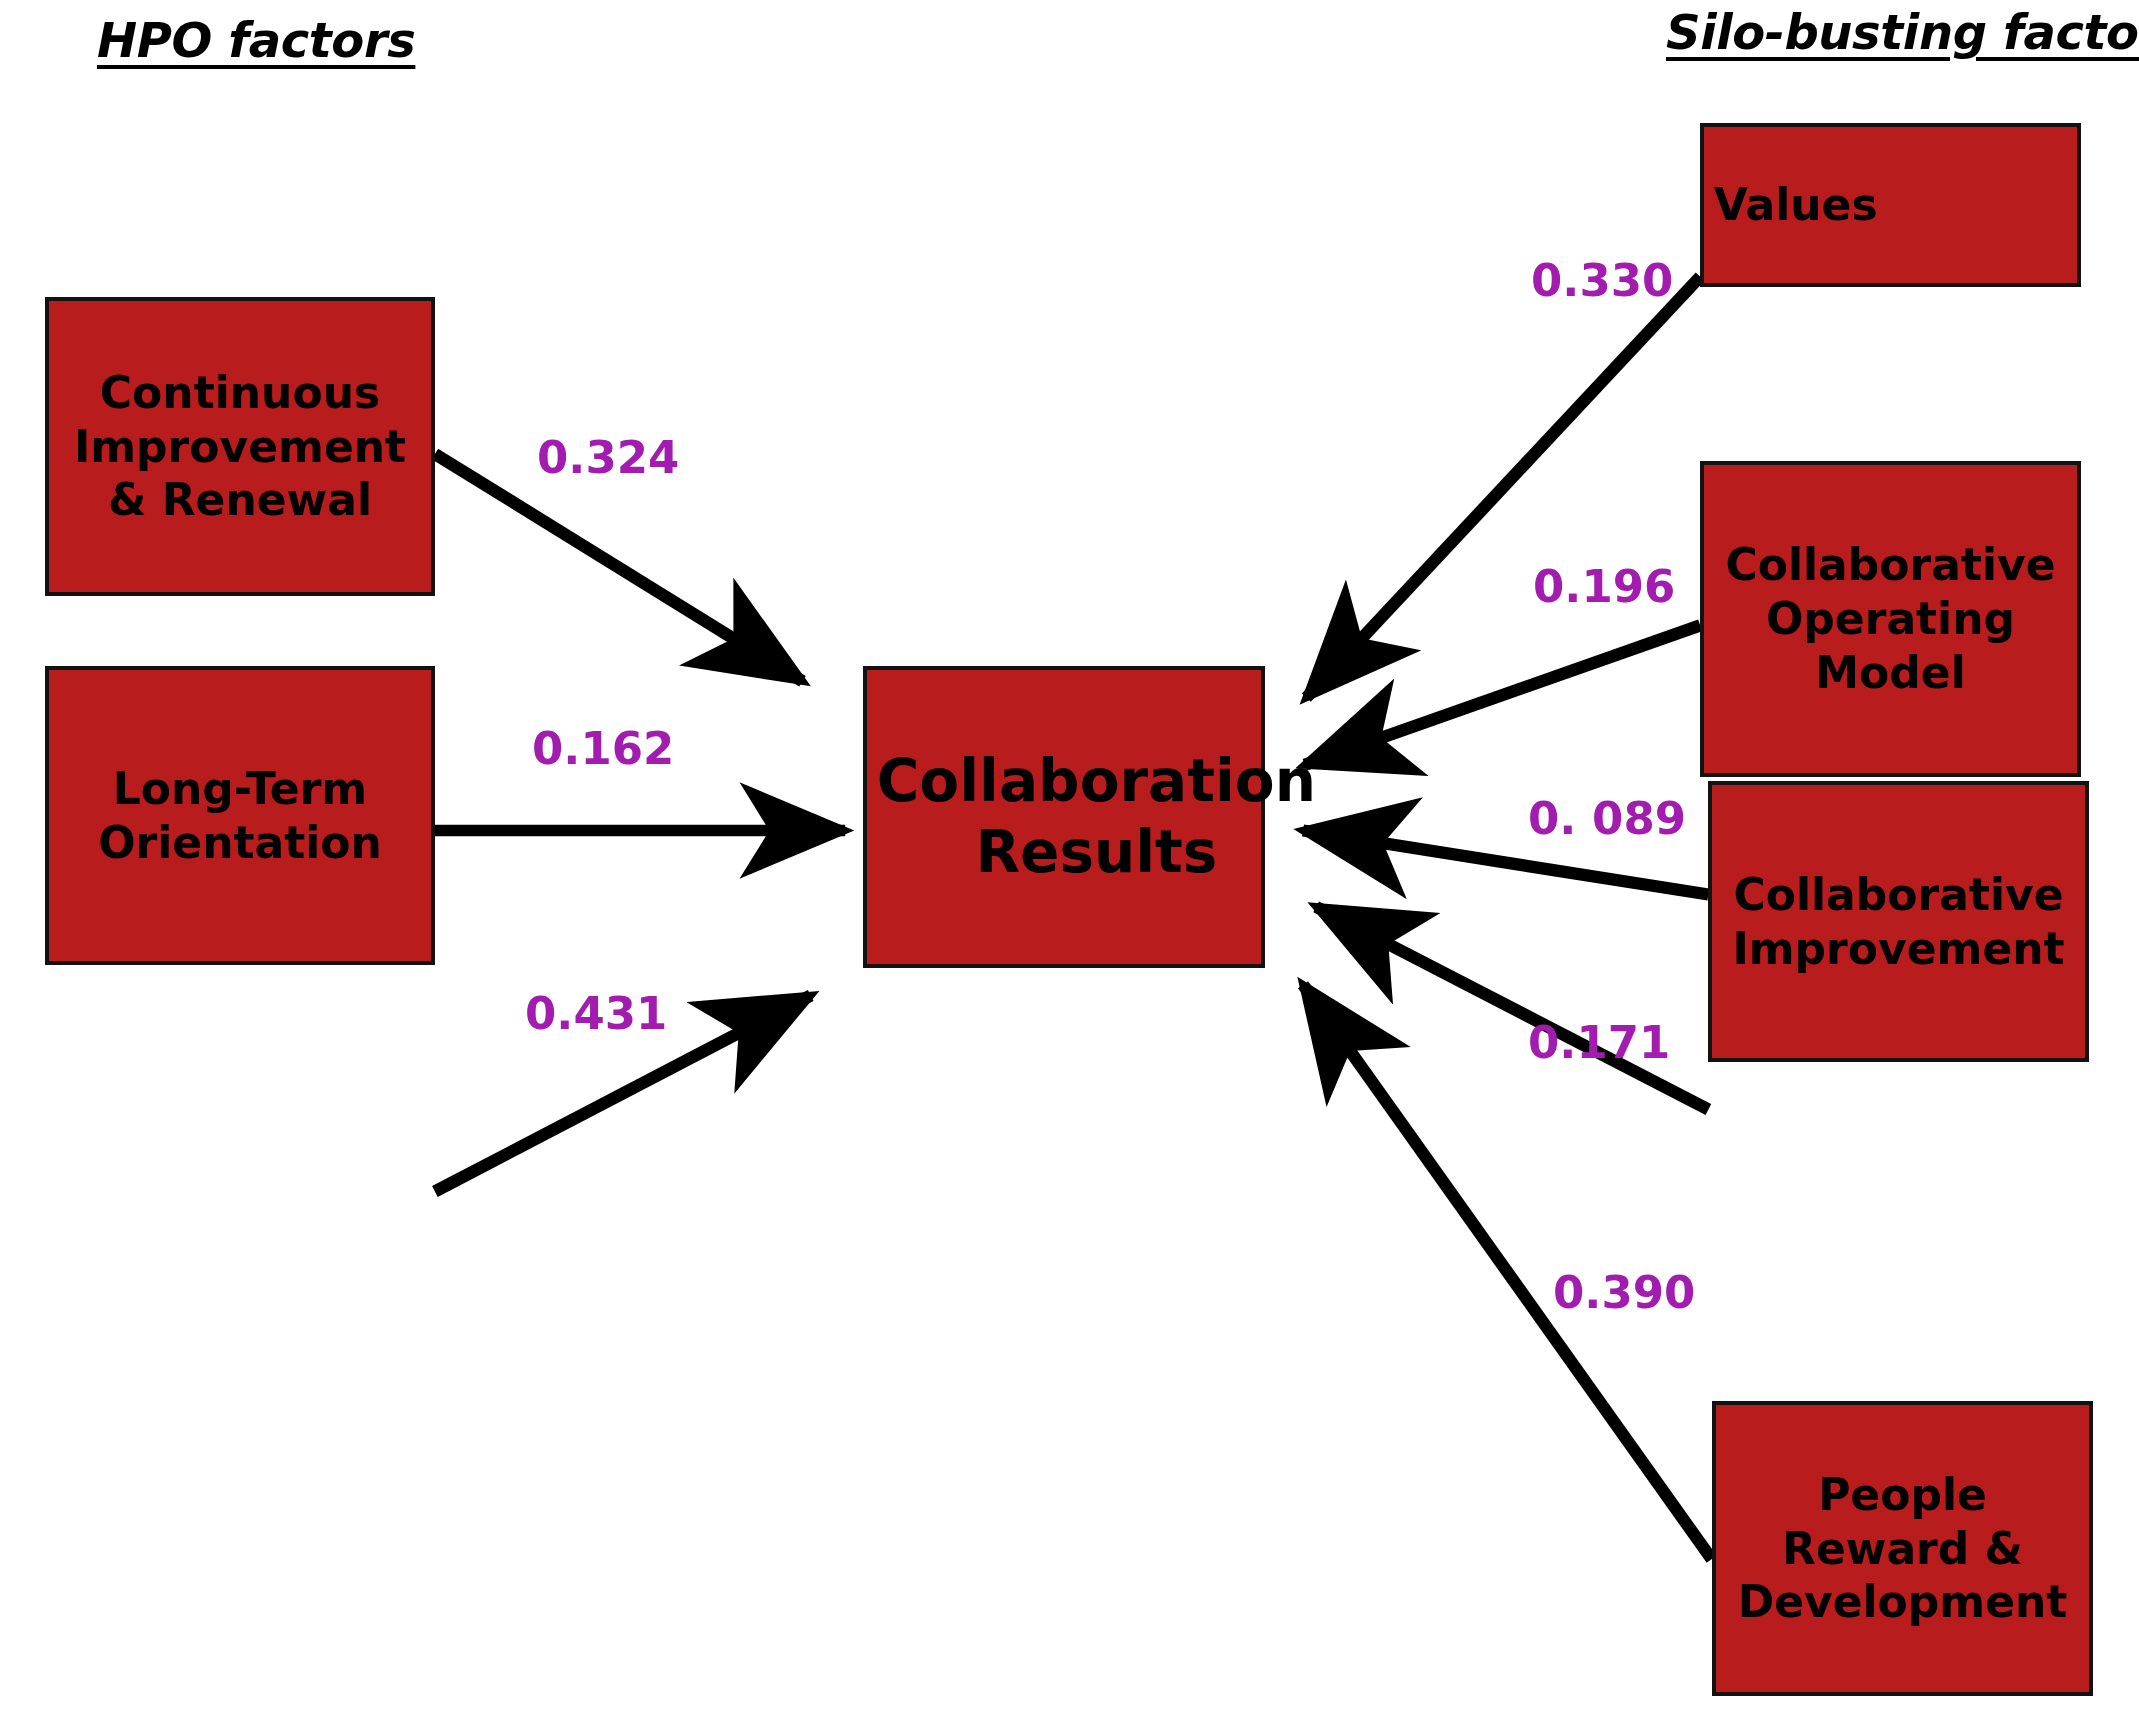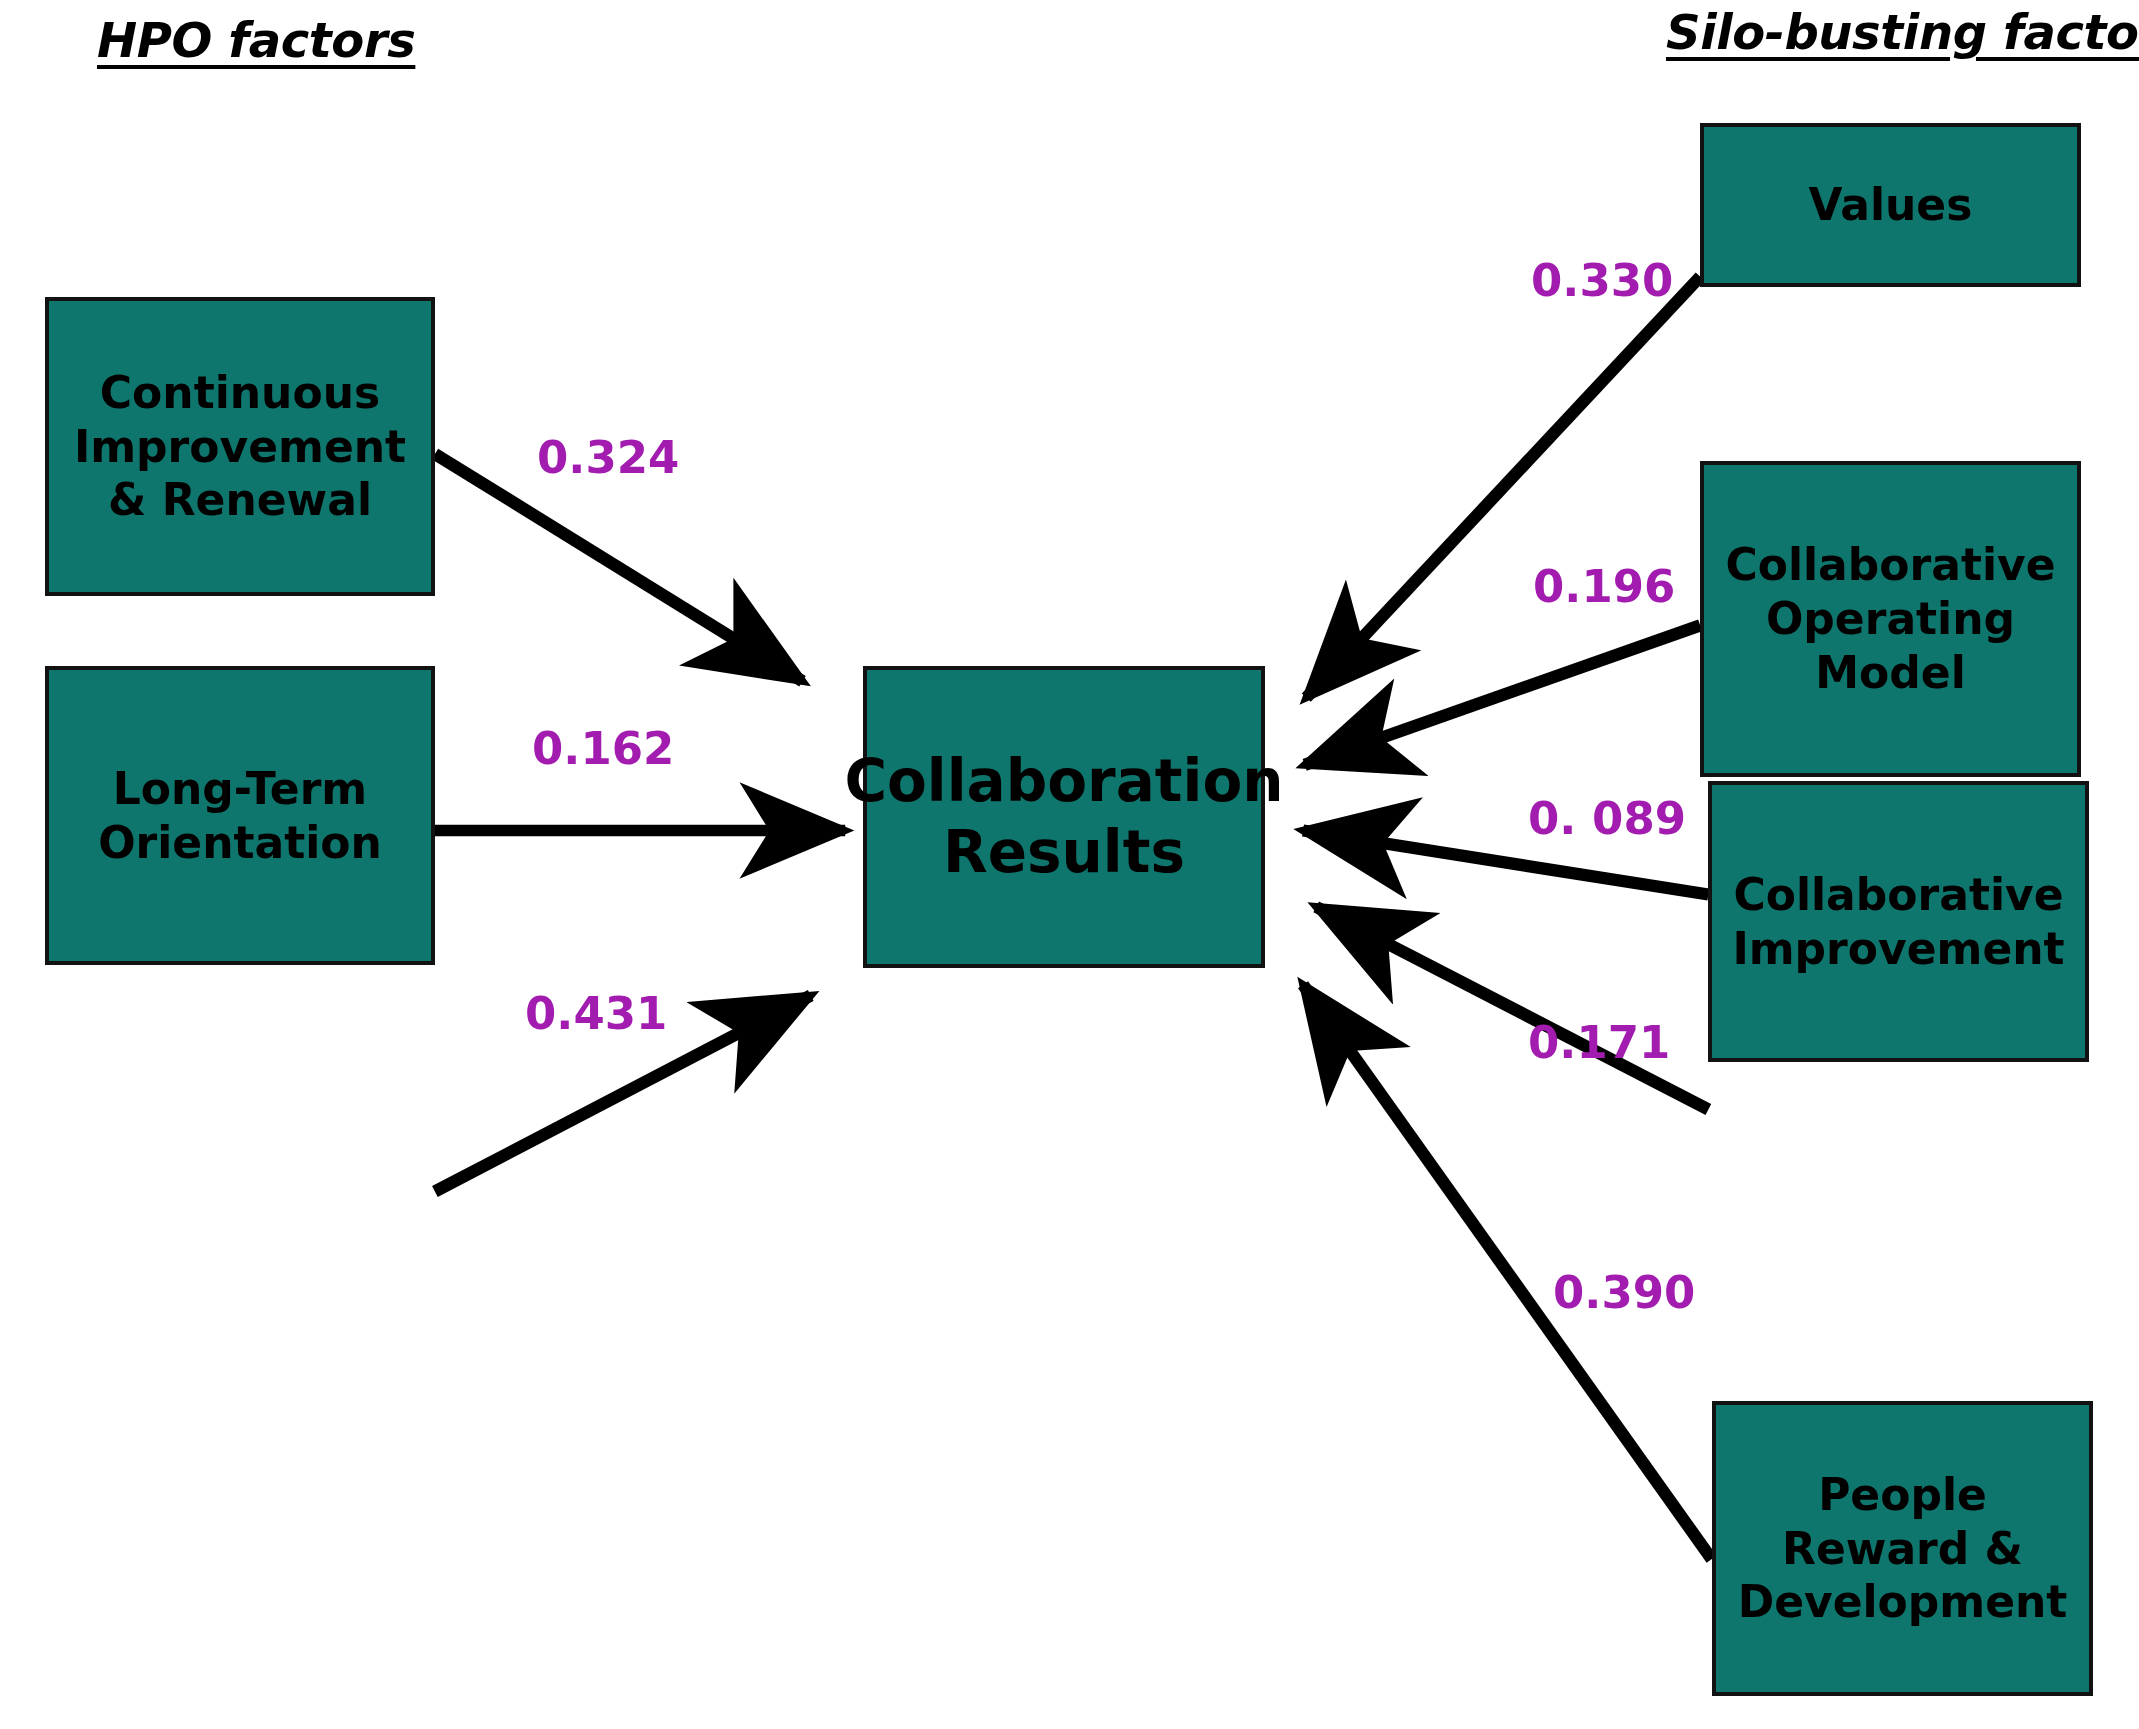--- a/index.html
+++ b/index.html
@@ -34,25 +34,24 @@
     color: #000000;
     text-decoration: underline;
     text-decoration-thickness: 4.1px;
     text-underline-offset: 8.2px;
     white-space: nowrap;
     letter-spacing: -0.4px;
   }
   .node-box {
     position: absolute;
     box-sizing: border-box;
-    background: #0f766e;
+    background: #b91c1c;
     border: 4.1px solid #121212;
     display: flex;
     align-items: center;
-    justify-content: center;
     text-align: center;
   }
   .node-label {
     font-weight: bold;
     font-size: 44px;
     line-height: 1.22;
     color: #000000;
     padding: 0 9.8px;
   }
   .node-label.center {

